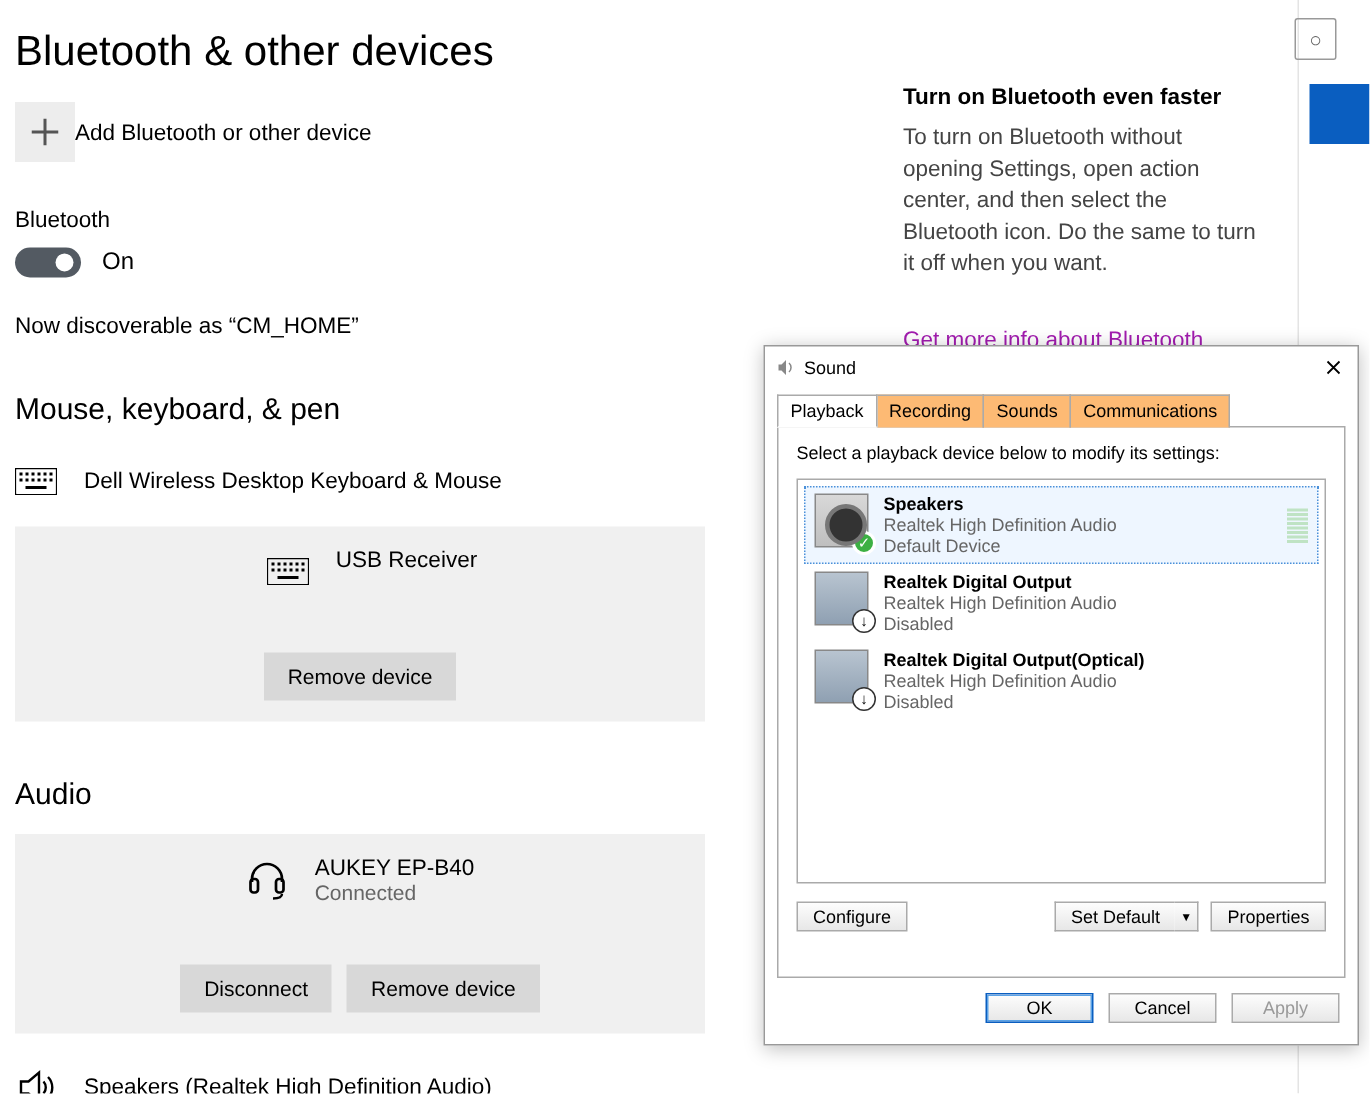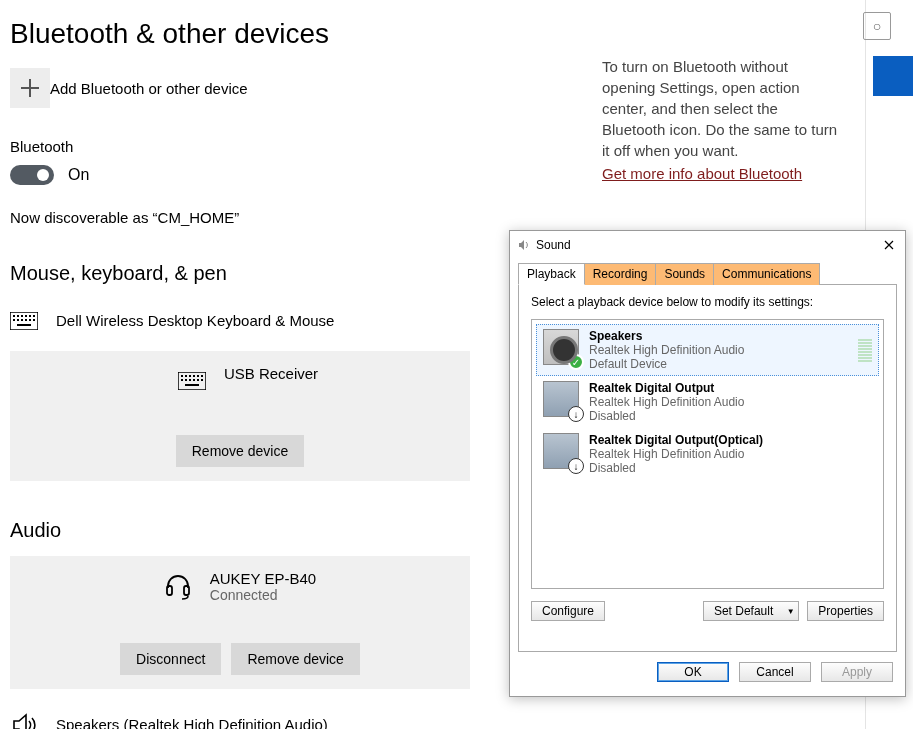--- a/index.html
+++ b/index.html
@@ -2,21 +2,21 @@
 <html><head>
 <meta charset="utf-8">
 <style>
   * { box-sizing: border-box; font-family: "Segoe UI", Arial, sans-serif; }
   body { margin: 0; width: 913px; height: 729px; background: #fff; position: relative; color: #000; }
   .settings-page { padding: 10px 10px 10px 10px; width: 860px; }
   .page-title { font-size: 28px; font-weight: 400; margin: 8px 0 18px 0; }
   .rightcol { position: absolute; left: 602px; top: 56px; width: 240px; font-size: 15px; }
   .rightcol .tip-head { font-weight: 600; margin-bottom: 8px; }
   .rightcol .tip-body { color: #444; line-height: 1.4; }
-  .rightcol .link { color: #7f1d1d; margin-top: 4px; cursor: pointer; text-decoration: underline; }
+  .rightcol .link { color: #a21caf; margin-top: 32px; cursor: pointer; }
   .leftcol { width: 460px; }
   .add-row { display: flex; align-items: center; gap: 0; margin-bottom: 30px; }
   .add-btn { width: 40px; height: 40px; background: #ededed; display: flex; align-items: center; justify-content: center; font-size: 22px; color: #555; }
   .add-label { font-size: 15px; }
   .sublabel { font-size: 15px; margin-bottom: 10px; }
   .toggle-row { display: flex; align-items: center; gap: 14px; margin-bottom: 24px; }
   .toggle { width: 44px; height: 20px; background: #535a62; border-radius: 10px; position: relative; }
   .toggle .knob { width: 12px; height: 12px; background: #fff; border-radius: 50%; position: absolute; top: 4px; right: 5px; }
   .discover-text { font-size: 15px; margin-bottom: 36px; }
   .section-head { font-size: 20px; font-weight: 400; margin: 10px 0 14px 0; }
@@ -178,20 +178,21 @@
         <svg width="28" height="28" viewBox="0 0 28 28">
             <path d="M4 10h5l7-6v20l-7-6H4z" fill="none" stroke="#000" stroke-width="1.6"></path>
             <path d="M19 10a6 6 0 0 1 0 8M22 7a10 10 0 0 1 0 14" fill="none" stroke="#000" stroke-width="1.6"></path>
           </svg>
       </div>
       <div class="dev-name">Speakers (Realtek High Definition Audio)</div>
     </div>
   </div>
 
   <div class="rightcol">
+    <div class="tip-head">Turn on Bluetooth even faster</div>
     <div class="tip-body">To turn on Bluetooth without opening Settings, open action center, and then select the Bluetooth icon. Do the same to turn it off when you want.</div>
     <div class="link">Get more info about Bluetooth</div>
   </div>
 </div>
 
 <div class="sound-dialog">
   <div class="dlg-titlebar">
     <span class="spk-glyph">
       <svg width="12" height="12" viewBox="0 0 12 12">
           <path d="M1 4h2l3-3v10l-3-3H1z" fill="#888"></path>

